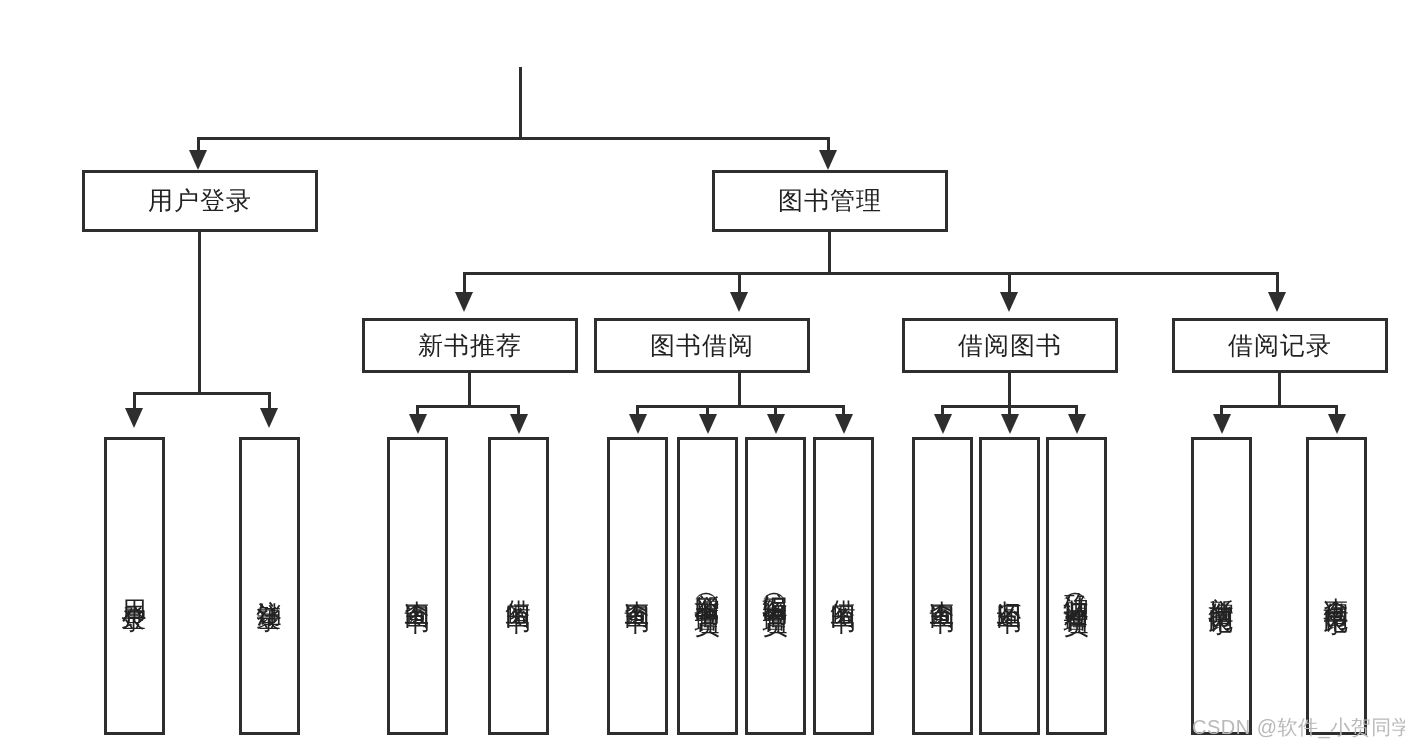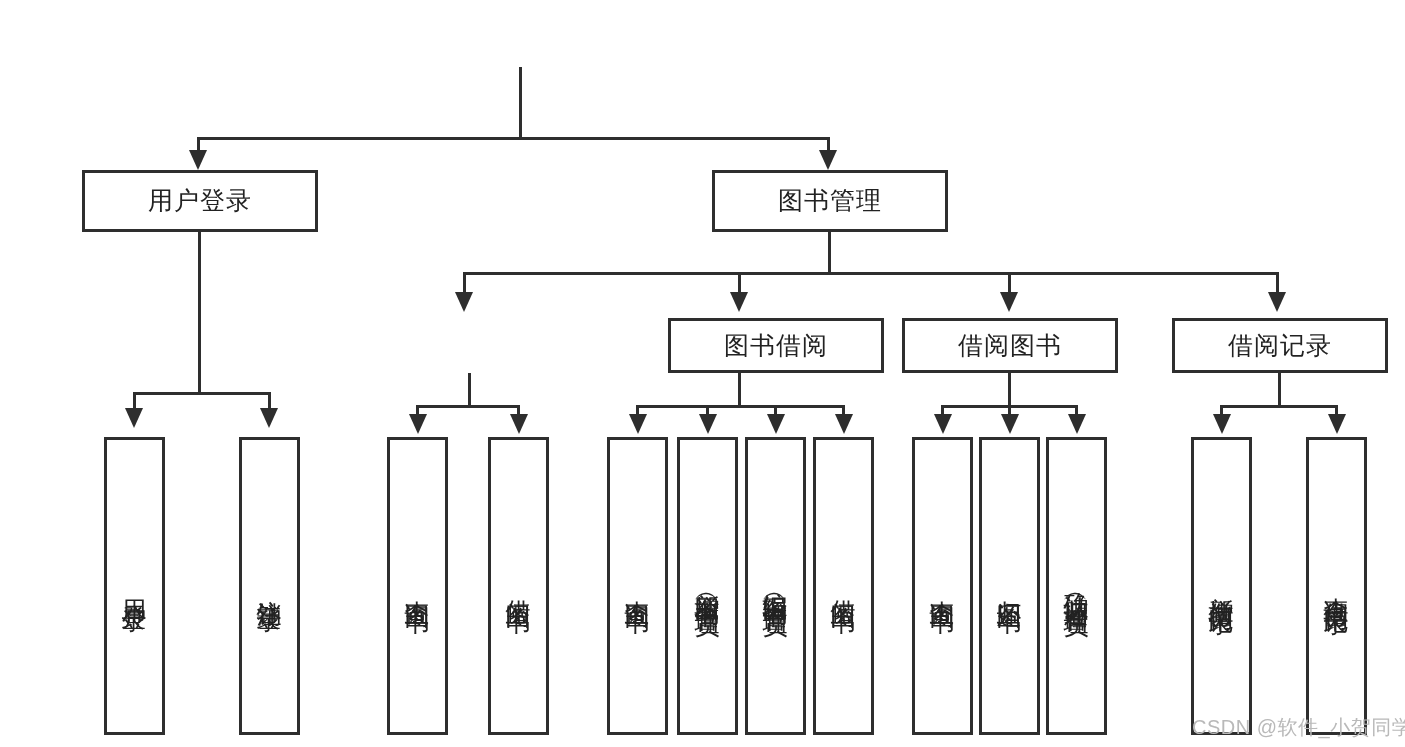--- a/index.html
+++ b/index.html
@@ -108,21 +108,24 @@
   <div class="edge edge-h" style="left:463px; top:272px; width:816px; height:3px;"></div>
   <div class="edge edge-v" style="left:463px; top:272px; width:3px; height:24px;"></div>
   <div class="arrow" style="left:455px; top:292px;"></div>
   <div class="edge edge-v" style="left:738px; top:272px; width:3px; height:24px;"></div>
   <div class="arrow" style="left:730px; top:292px;"></div>
   <div class="edge edge-v" style="left:1008px; top:272px; width:3px; height:24px;"></div>
   <div class="arrow" style="left:1000px; top:292px;"></div>
   <div class="edge edge-v" style="left:1276px; top:272px; width:3px; height:24px;"></div>
   <div class="arrow" style="left:1268px; top:292px;"></div>
 
-  <div class="node" style="left:668px; top:318px; width:216px; height:55px;text-align:center;">
+  <div class="node" style="left:362px; top:318px; width:216px; height:55px;">
+    <span class="label">新书推荐</span>
+  </div>
+  <div class="node" style="left:594px; top:318px; width:216px; height:55px;text-align:center;">
     <span class="label">图书借阅</span>
   </div>
   <div class="node" style="left:902px; top:318px; width:216px; height:55px;">
     <span class="label">借阅图书</span>
   </div>
   <div class="node" style="left:1172px; top:318px; width:216px; height:55px;">
     <span class="label">借阅记录</span>
   </div>
 
   <div class="edge edge-v" style="left:468px; top:373px; width:3px; height:34px;"></div>

